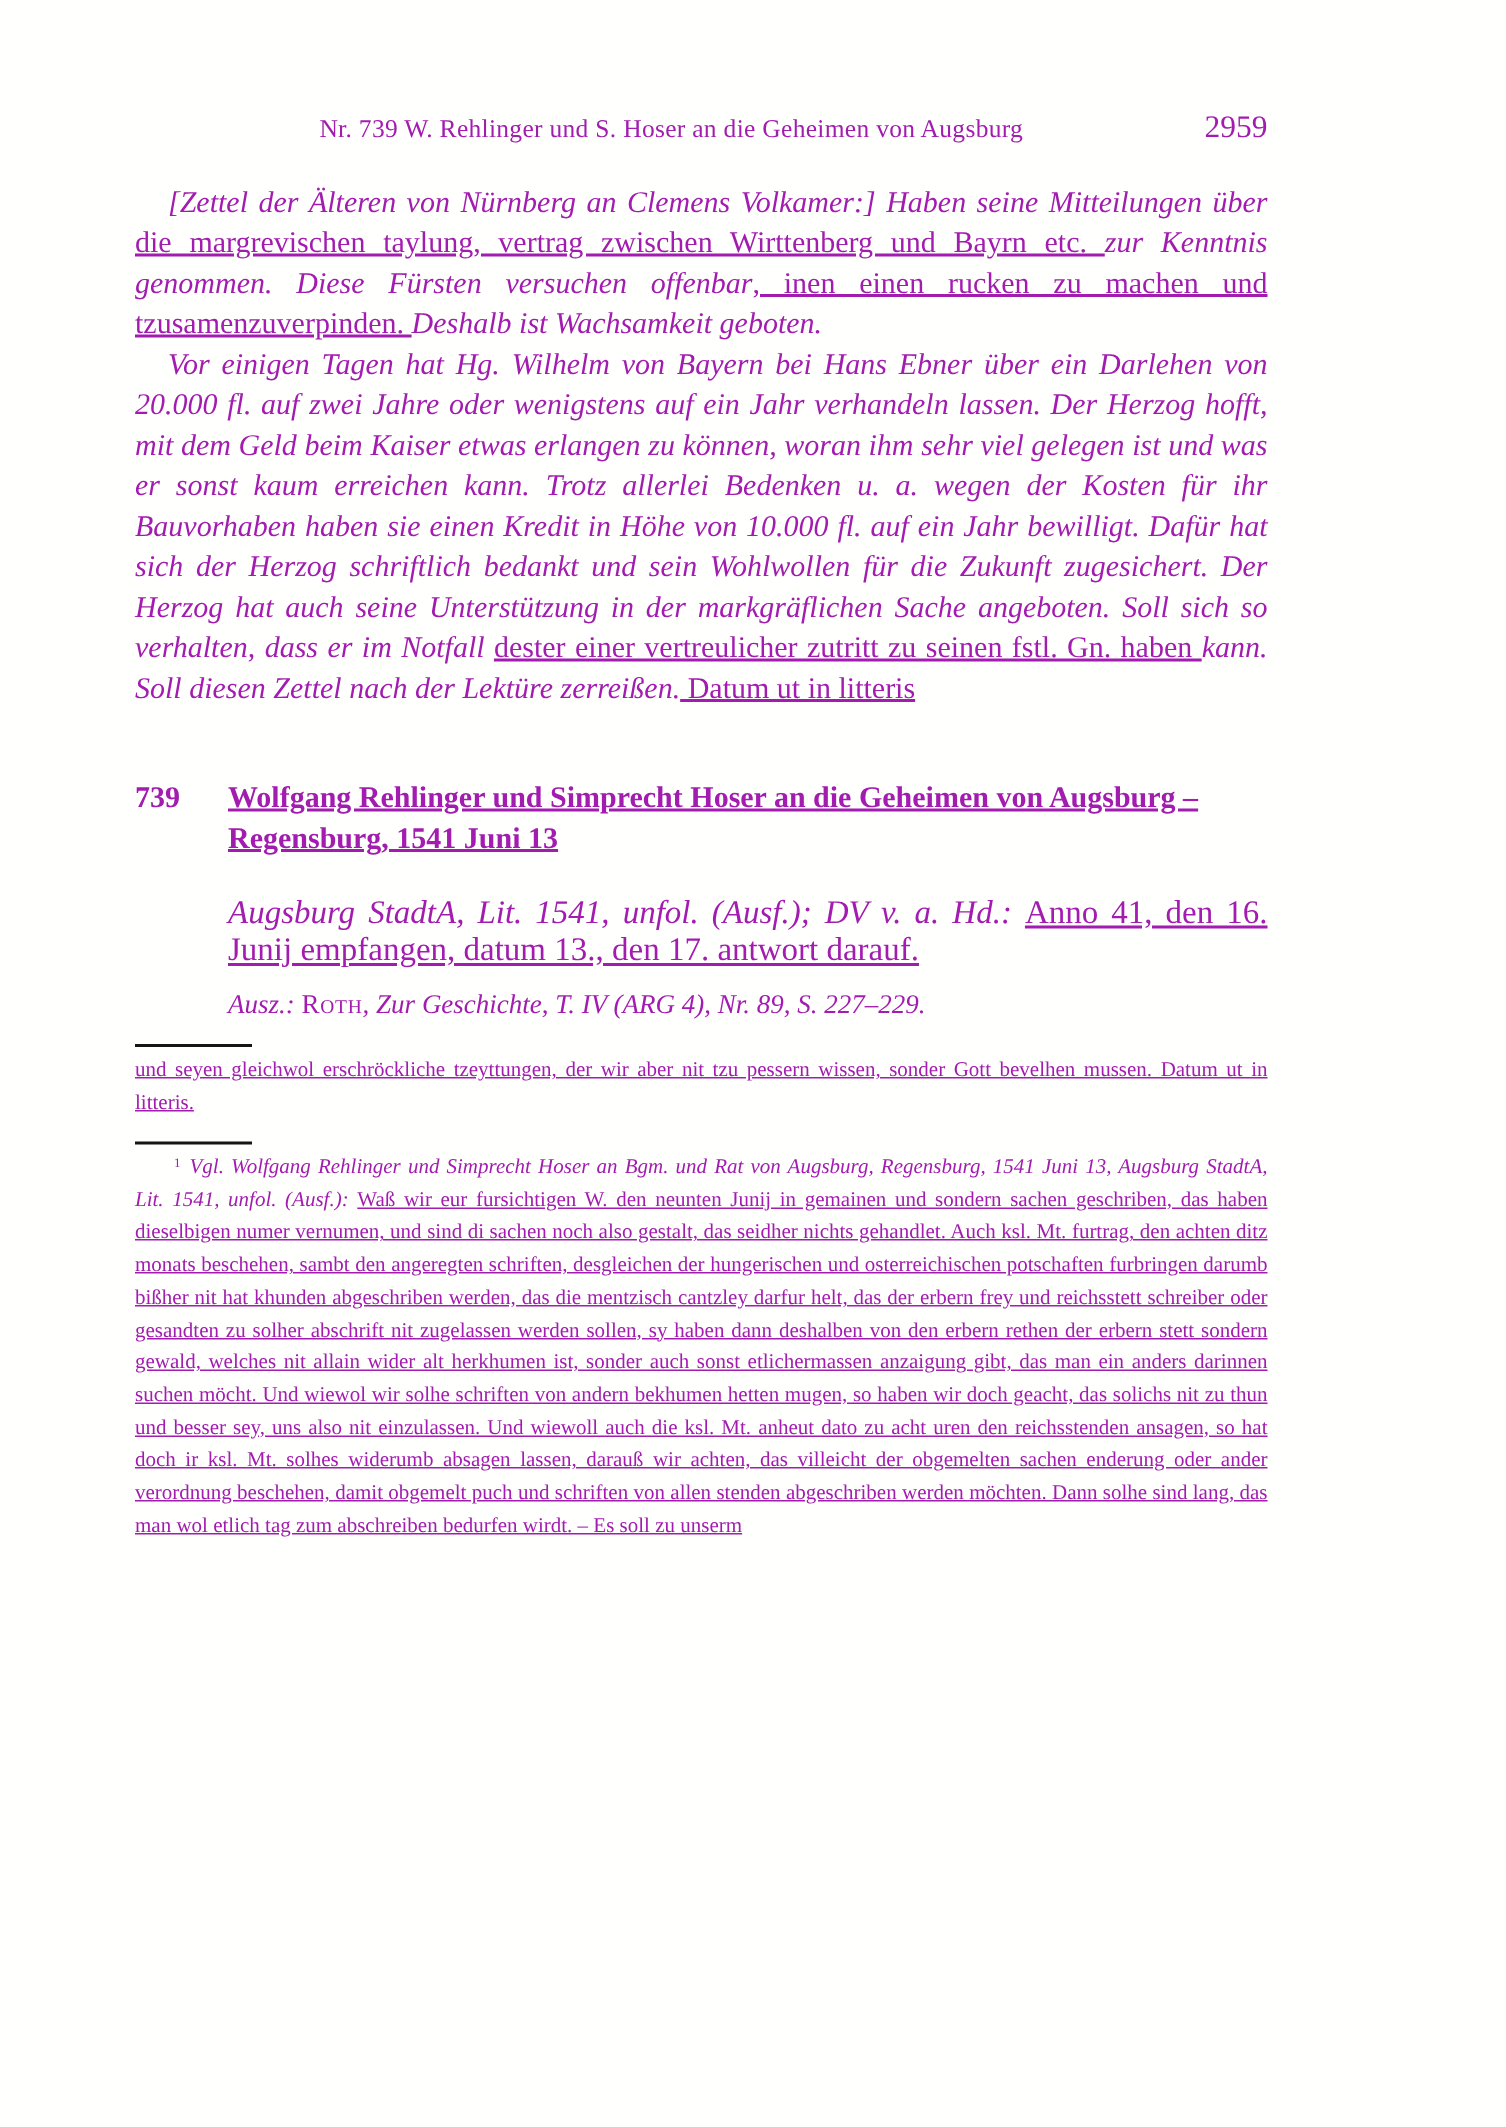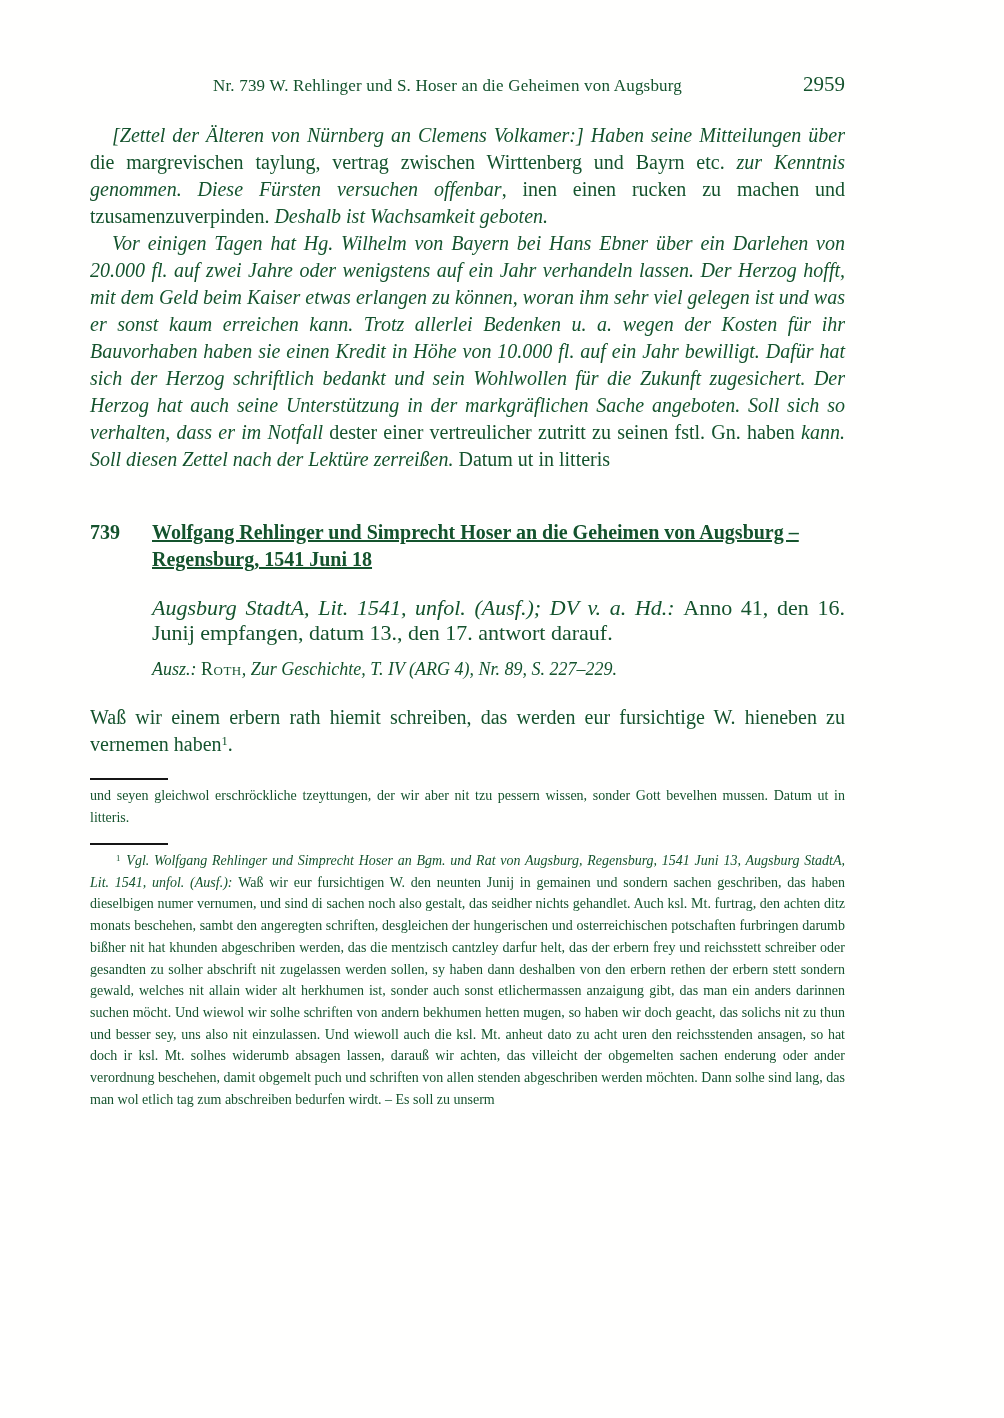--- a/index.html
+++ b/index.html
@@ -5,21 +5,21 @@
   html, body {
     margin: 0;
     padding: 0;
     background: #ffffff;
   }
   .page {
     position: relative;
     width: 1004px;
     height: 1418px;
     background: #fffffe;
-    color: #14532d;
+    color: #a21caf;
     font-family: "Liberation Serif", serif;
     overflow: hidden;
   }
   .content {
     position: absolute;
     left: 90px;
     top: 76px;
     width: 755px;
   }
   
@@ -106,21 +106,21 @@
     margin-top: 5px;
     font-size: 14px;
     line-height: 21.7px;
     text-align: justify;
     text-indent: 26px;
   }
   .fn-note sup:first-child {
     margin-right: 6px;
   }
   
-  .run-r { font-style: normal; }
+  .run-r { font-style: normal; text-decoration: underline; }
   .run-i { font-style: italic; }
   .run-sc { font-variant: small-caps; letter-spacing: 0.5px; }
   sup.run-sup {
     font-size: 62%;
     line-height: 0;
     vertical-align: baseline;
     position: relative;
     top: -0.45em;
   }
 </style>
@@ -134,28 +134,27 @@
       <div class="running-title">Nr. 739 W. Rehlinger und S. Hoser an die Geheimen von Augsburg</div>
       <div class="page-number">2959</div>
     </div>
 
     <p class="para first"><span class="run-i">[Zettel der Älteren von Nürnberg an Clemens Volkamer:] Haben seine Mitteilungen über </span><span class="run-r">die margrevischen taylung, vertrag zwischen Wirttenberg und Bayrn etc. </span><span class="run-i">zur Kenntnis genommen. Diese Fürsten versuchen offenbar</span><span class="run-r">, inen einen rucken zu machen und tzusamenzuverpinden. </span><span class="run-i">Deshalb ist Wachsamkeit geboten.</span></p>
 
     <p class="para"><span class="run-i">Vor einigen Tagen hat Hg. Wilhelm von Bayern bei Hans Ebner über ein Darlehen von 20.000 fl. auf zwei Jahre oder wenigstens auf ein Jahr verhandeln lassen. Der Herzog hofft, mit dem Geld beim Kaiser etwas erlangen zu können, woran ihm sehr viel gelegen ist und was er sonst kaum erreichen kann. Trotz allerlei Bedenken u. a. wegen der Kosten für ihr Bauvorhaben haben sie einen Kredit in Höhe von 10.000 fl. auf ein Jahr bewilligt. Dafür hat sich der Herzog schriftlich bedankt und sein Wohlwollen für die Zukunft zugesichert. Der Herzog hat auch seine Unterstützung in der markgräflichen Sache angeboten. Soll sich so verhalten, dass er im Notfall </span><span class="run-r">dester einer vertreulicher zutritt zu seinen fstl. Gn. haben </span><span class="run-i">kann. Soll diesen Zettel nach der Lektüre zerreißen.</span><span class="run-r"> Datum ut in litteris</span></p>
 
     <div class="entry-heading">
       <span class="entry-number">739</span>
-      <span>Wolfgang Rehlinger und Simprecht Hoser an die Geheimen von Augsburg – Regensburg, 1541 Juni 18</span>
+      <span>Wolfgang Rehlinger und Simprecht Hoser an die Geheimen von Augsburg – Regensburg, 1541 Juni 13</span>
     </div>
 
     <p class="provenance"><span class="run-i">Augsburg StadtA, Lit. 1541, unfol. (Ausf.); DV v. a. Hd.: </span><span class="run-r">Anno 41, den 16. Junij empfangen, datum 13., den 17. antwort darauf.</span></p>
 
     <p class="excerpt"><span class="run-i">Ausz.: </span><span class="run-sc">Roth</span><span class="run-i">, Zur Geschichte, T. IV (ARG 4), Nr. 89, S. 227–229.</span></p>
 
-    <p class="body-para"><span class="run-r">Waß wir einem erbern rath hiemit schreiben, das werden eur fursichtige W. hieneben zu vernemen haben</span><sup class="run-sup">1</sup><span class="run-r">.</span></p>
 
     <hr class="fn-rule">
 
     <p class="fn-cont"><span class="run-r">und seyen gleichwol erschröckliche tzeyttungen, der wir aber nit tzu pessern wissen, sonder Gott bevelhen mussen. Datum ut in litteris.</span></p>
 
     <hr class="fn-rule second">
 
     <p class="fn-note"><sup class="run-sup">1</sup><span class="run-i">Vgl. Wolfgang Rehlinger und Simprecht Hoser an Bgm. und Rat von Augsburg, Regensburg, 1541 Juni 13, Augsburg StadtA, Lit. 1541, unfol. (Ausf.): </span><span class="run-r">Waß wir eur fursichtigen W. den neunten Junij in gemainen und sondern sachen geschriben, das haben dieselbigen numer vernumen, und sind di sachen noch also gestalt, das seidher nichts gehandlet. Auch ksl. Mt. furtrag, den achten ditz monats beschehen, sambt den angeregten schriften, desgleichen der hungerischen und osterreichischen potschaften furbringen darumb bißher nit hat khunden abgeschriben werden, das die mentzisch cantzley darfur helt, das der erbern frey und reichsstett schreiber oder gesandten zu solher abschrift nit zugelassen werden sollen, sy haben dann deshalben von den erbern rethen der erbern stett sondern gewald, welches nit allain wider alt herkhumen ist, sonder auch sonst etlichermassen anzaigung gibt, das man ein anders darinnen suchen möcht. Und wiewol wir solhe schriften von andern bekhumen hetten mugen, so haben wir doch geacht, das solichs nit zu thun und besser sey, uns also nit einzulassen. Und wiewoll auch die ksl. Mt. anheut dato zu acht uren den reichsstenden ansagen, so hat doch ir ksl. Mt. solhes widerumb absagen lassen, darauß wir achten, das villeicht der obgemelten sachen enderung oder ander verordnung beschehen, damit obgemelt puch und schriften von allen stenden abgeschriben werden möchten. Dann solhe sind lang, das man wol etlich tag zum abschreiben bedurfen wirdt. – Es soll zu unserm</span></p>
 
   </div>

